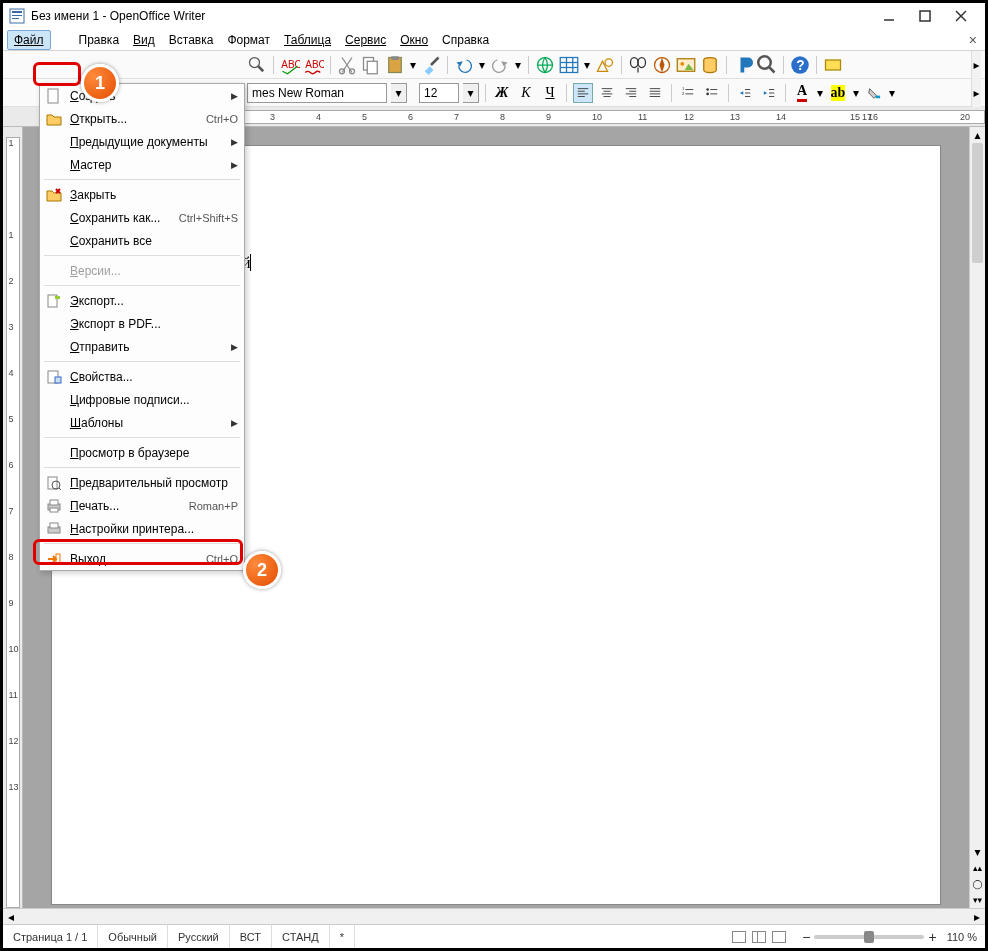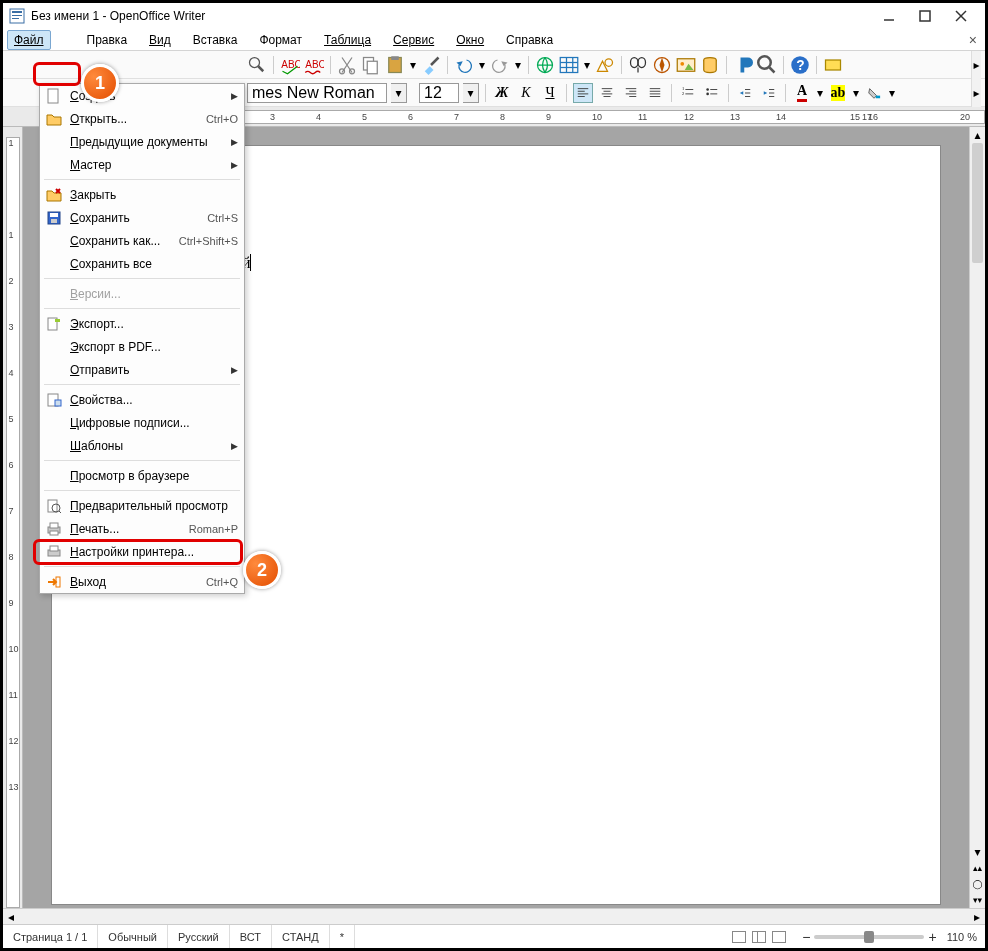--- a/index.html
+++ b/index.html
@@ -3,32 +3,32 @@
 <meta charset="utf-8">
 <style>
 * { box-sizing: border-box; }
 body { margin: 0; font-family: Tahoma, Segoe UI, sans-serif; font-size: 12px; color: #000; background: #fff; }
 .app-window { width: 988px; height: 951px; border: 3px solid #000; position: relative; background: #fff; display: flex; flex-direction: column; }
 .title-bar { height: 26px; display: flex; align-items: center; padding: 0 6px; background: #fff; }
 .title-bar .app-icon { width: 16px; height: 16px; margin-right: 6px; }
 .title-bar .title { flex: 1; }
 .win-btn { width: 36px; height: 22px; display: flex; align-items: center; justify-content: center; color: #333; }
 .win-btn svg { width: 12px; height: 12px; }
-.menubar { height: 22px; display: flex; align-items: center; padding: 0 4px; gap: 10px; border-bottom: 1px solid #d4d4d4; }
+.menubar { height: 22px; display: flex; align-items: center; padding: 0 4px; gap: 2px; border-bottom: 1px solid #d4d4d4; }
 .menubar .menu-item { padding: 2px 6px; border-radius: 2px; position: relative; }
 .menubar .menu-item.active { background: #cde6f7; border: 1px solid #7aa7d1; }
 .menubar .menu-item .ul { text-decoration: underline; }
 .menubar .close-doc { margin-left: auto; padding: 0 4px; color: #555; font-size: 14px; }
 .toolbar { height: 28px; display: flex; align-items: center; padding: 0 4px; gap: 4px; border-bottom: 1px solid #e0e0e0; background: #fafafa; position: relative; }
 .tb-icon { width: 20px; height: 20px; display: flex; align-items: center; justify-content: center; }
 .tb-sep { width: 1px; height: 18px; background: #ccc; margin: 0 2px; }
 .tb-drop { width: 8px; display: flex; align-items: center; justify-content: center; }
 .tb-more { margin-left: auto; width: 10px; height: 28px; background: #f2f2f2; border-left: 1px solid #ddd; display: flex; align-items: center; justify-content: center; }
 .format-bar { height: 28px; display: flex; align-items: center; padding: 0 4px; gap: 4px; border-bottom: 1px solid #e0e0e0; background: #fafafa; }
-.combo-input { height: 20px; border: 1px solid #999; background: #fff; padding: 0 4px; display: flex; align-items: center; font-size: 16px; }
+.combo-input { height: 20px; border: 1px solid #999; background: #fff; padding: 0 4px; display: flex; align-items: center; font-size: 12px; }
 .combo-arrow { width: 16px; height: 20px; border: 1px solid #999; border-left: none; background: #f0f0f0; display: flex; align-items: center; justify-content: center; }
 .fmt-btn { width: 20px; height: 20px; display: flex; align-items: center; justify-content: center; font-family: Times New Roman, serif; font-size: 14px; }
 .ruler-h { height: 20px; background: #eaeaea; border-bottom: 1px solid #bbb; display: flex; align-items: center; padding-left: 36px; overflow: hidden; }
 .ruler-h .ruler-strip { background: #fff; height: 14px; border: 1px solid #aaa; flex: 1; position: relative; font-size: 9px; color: #444; }
 .ruler-h .tick { position: absolute; top: 1px; }
 .content-area { flex: 1; display: flex; background: #a5a5a5; overflow: hidden; position: relative; }
 .ruler-v { width: 20px; background: #eaeaea; border-right: 1px solid #bbb; display: flex; flex-direction: column; align-items: center; padding-top: 10px; }
 .ruler-v .ruler-strip-v { background: #fff; width: 14px; border: 1px solid #aaa; flex: 1; position: relative; font-size: 9px; color: #444; }
 .ruler-v .vtick { position: absolute; left: 2px; }
 .page-wrap { flex: 1; overflow: auto; position: relative; }
@@ -483,31 +483,20 @@
       <div class="dd-row">
         <span class="dd-icon">
           <svg width="16" height="16">
             <path d="M1 4 L6 4 L8 6 L15 6 L15 14 L1 14 Z" fill="#fc6" stroke="#a70"></path>
             <path d="M10 2 L14 6 M14 2 L10 6" stroke="#c00" stroke-width="2"></path>
           </svg>
         </span>
         <span class="dd-label"><span class="ul">З</span>акрыть</span>
       </div>
       <div class="dd-row">
-        <span class="dd-icon">
-          <svg width="16" height="16">
-            <rect x="2" y="2" width="12" height="12" fill="#36c" stroke="#248"></rect>
-            <rect x="4" y="3" width="8" height="4" fill="#fff"></rect>
-            <rect x="5" y="9" width="6" height="4" fill="#ccc"></rect>
-          </svg>
-        </span>
-        <span class="dd-label"><span class="ul">С</span>охранить</span>
-        <span class="dd-sc">Ctrl+S</span>
-      </div>
-      <div class="dd-row">
         <span class="dd-label"><span class="ul">С</span>охранить как...</span>
         <span class="dd-sc">Ctrl+Shift+S</span>
       </div>
       <div class="dd-row">
         <span class="dd-label"><span class="ul">С</span>охранить все</span>
       </div>
       <div class="dd-sep"></div>
       <div class="dd-row disabled">
         <span class="dd-label"><span class="ul">В</span>ерсии...</span>
       </div>

